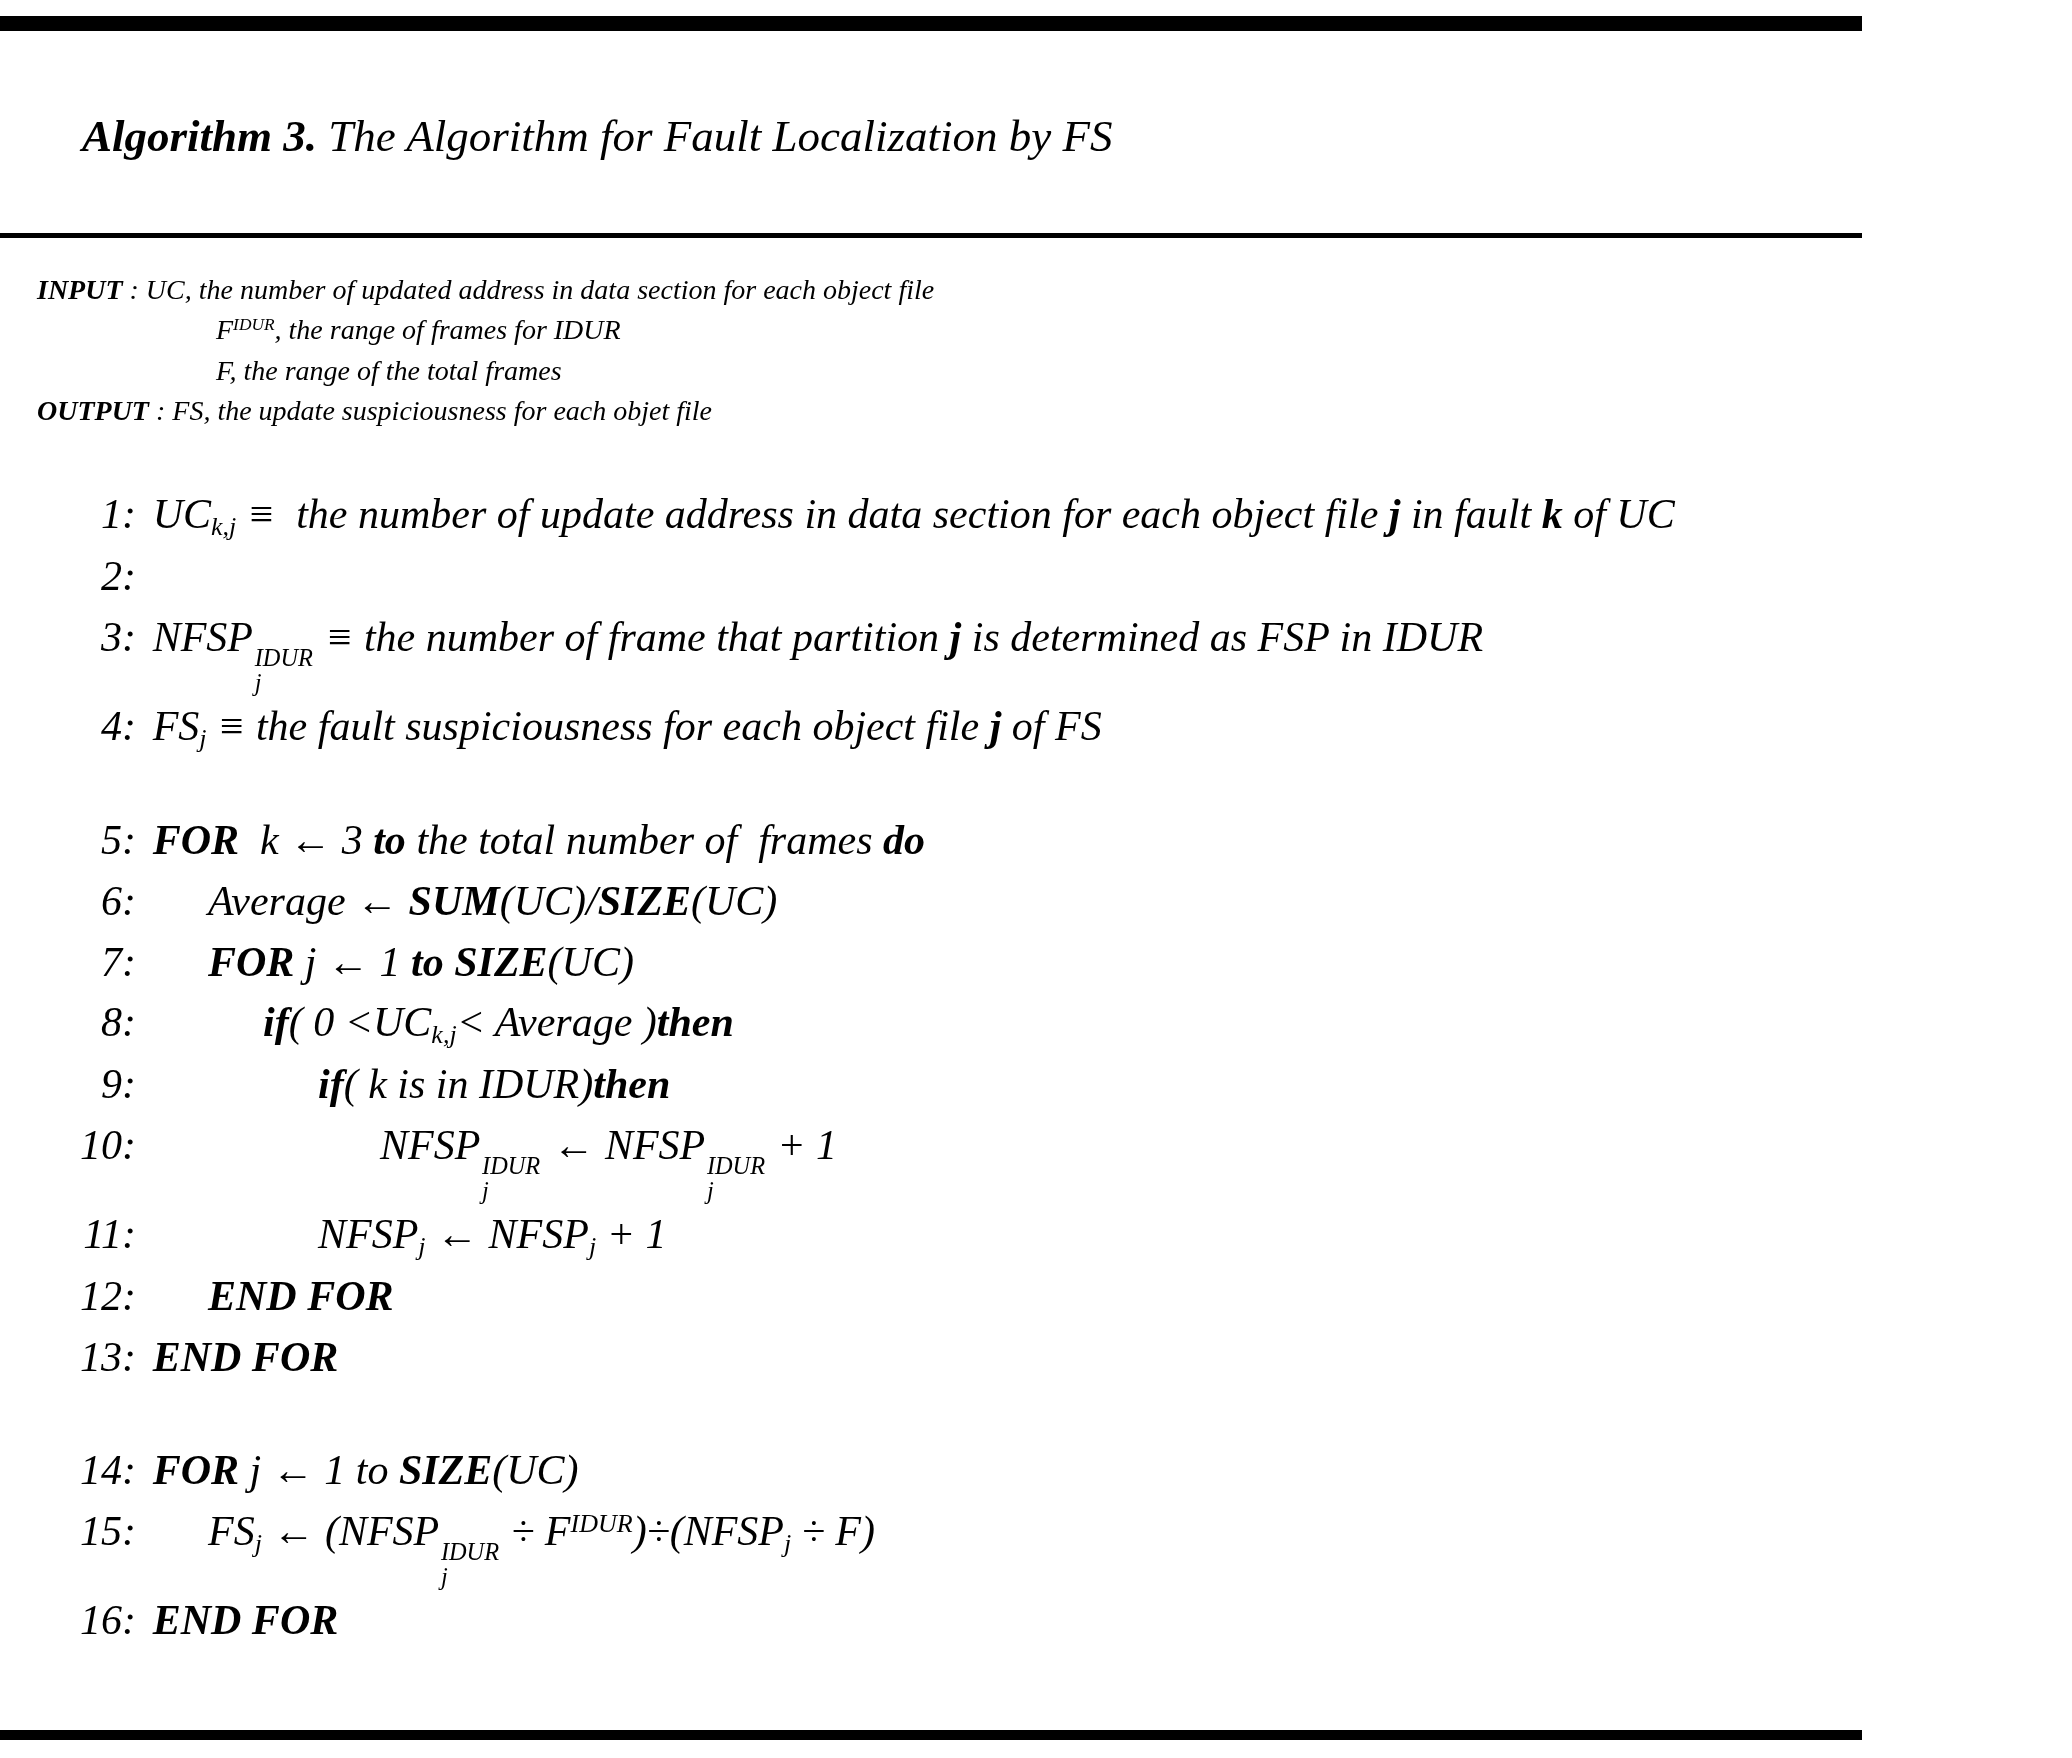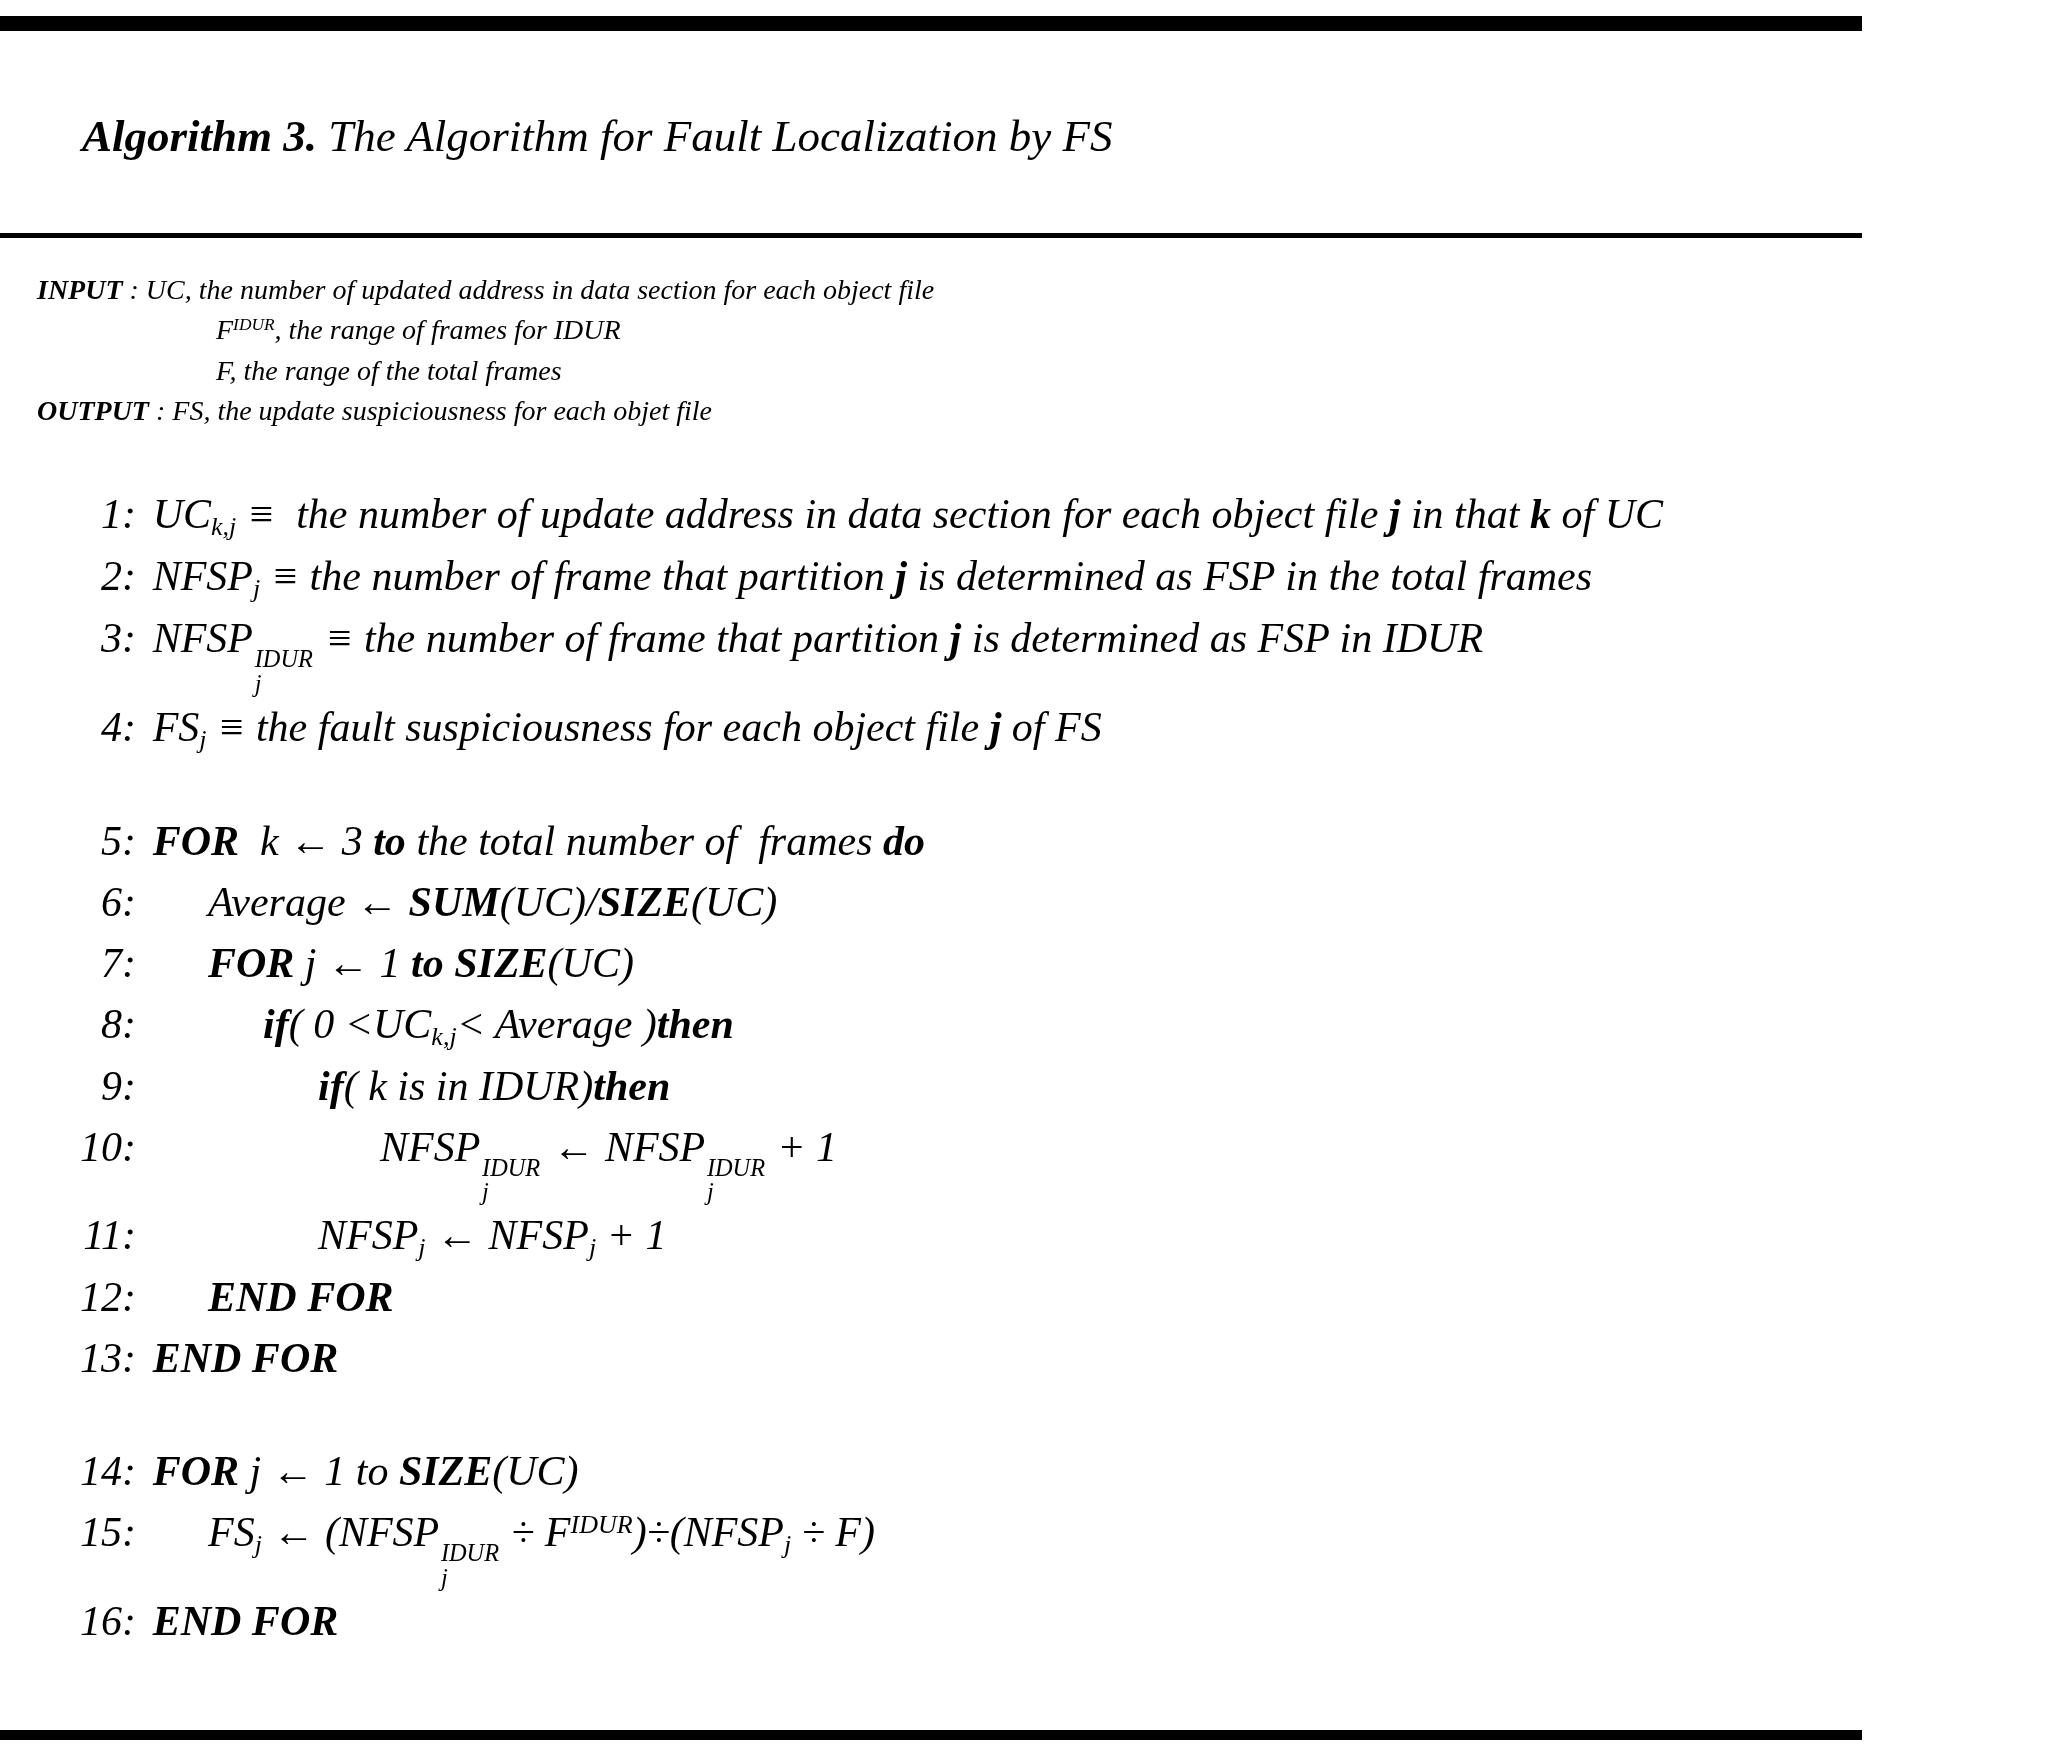--- a/index.html
+++ b/index.html
@@ -80,22 +80,22 @@
   <div class="title-rule"></div>
 
   <div class="io-block">
       <div class="line io-line"><span class="seg-b">INPUT</span><span> : UC, the number of updated address in data section for each object file</span></div>
       <div class="line io-line io-indent"><span>F</span><span class="seg-sup">IDUR</span><span>, the range of frames for IDUR</span></div>
       <div class="line io-line io-indent"><span>F, the range of the total frames</span></div>
       <div class="line io-line"><span class="seg-b">OUTPUT</span><span> : FS, the update suspiciousness for each objet file</span></div>
     </div>
 
   <div class="code-block">
-      <div class="line code-line"><span class="num">1:</span><span class="content indent-0"><span>UC</span><span class="seg-sub">k,j</span><span> ≡  the number of update address in data section for each object file </span><span class="seg-b">j</span><span> in that </span><span class="seg-b">k</span><span> of UC</span></span></div>
-      <div class="line code-line"><span class="num">2:</span><span class="content indent-0"><span>NFSP</span><span class="seg-sub">j</span><span> ≡ the number of frame that partition </span><span class="seg-b">j</span><span> is determined as FSP in the total frames</span></span></div>
+      <div class="line code-line"><span class="num">1:</span><span class="content indent-0"><span>UC</span><span class="seg-sub">k,j</span><span> ≡  the number of update address in data section for each object file </span><span class="seg-b">j</span><span> in fault </span><span class="seg-b">k</span><span> of UC</span></span></div>
+      <div class="line code-line"><span class="num">2:</span></div>
       <div class="line code-line"><span class="num">3:</span><span class="content indent-0"><span>NFSP</span><span class="subsup"><span class="ss-sup">IDUR</span><span class="ss-sub">j</span></span><span> ≡ the number of frame that partition </span><span class="seg-b">j</span><span> is determined as FSP in IDUR</span></span></div>
       <div class="line code-line"><span class="num">4:</span><span class="content indent-0"><span>FS</span><span class="seg-sub">j</span><span> ≡ the fault suspiciousness for each object file </span><span class="seg-b">j</span><span> of FS</span></span></div>
       <div class="line code-line gap"><span class="num">5:</span><span class="content indent-0"><span class="seg-b">FOR</span><span>  k ← 3 </span><span class="seg-b">to</span><span> the total number of  frames </span><span class="seg-b">do</span></span></div>
       <div class="line code-line"><span class="num">6:</span><span class="content indent-1"><span>Average ← </span><span class="seg-b">SUM</span><span>(UC)/</span><span class="seg-b">SIZE</span><span>(UC)</span></span></div>
       <div class="line code-line"><span class="num">7:</span><span class="content indent-1"><span class="seg-b">FOR</span><span> j ← 1 </span><span class="seg-b">to</span><span> </span><span class="seg-b">SIZE</span><span>(UC)</span></span></div>
       <div class="line code-line"><span class="num">8:</span><span class="content indent-2"><span class="seg-b">if</span><span>( 0 &lt;UC</span><span class="seg-sub">k,j</span><span>&lt; Average )</span><span class="seg-b">then</span></span></div>
       <div class="line code-line"><span class="num">9:</span><span class="content indent-3"><span class="seg-b">if</span><span>( k is in IDUR)</span><span class="seg-b">then</span></span></div>
       <div class="line code-line"><span class="num">10:</span><span class="content indent-4"><span>NFSP</span><span class="subsup"><span class="ss-sup">IDUR</span><span class="ss-sub">j</span></span><span> ← NFSP</span><span class="subsup"><span class="ss-sup">IDUR</span><span class="ss-sub">j</span></span><span> + 1</span></span></div>
       <div class="line code-line"><span class="num">11:</span><span class="content indent-3"><span>NFSP</span><span class="seg-sub">j</span><span> ← NFSP</span><span class="seg-sub">j</span><span> + 1</span></span></div>
       <div class="line code-line"><span class="num">12:</span><span class="content indent-1"><span class="seg-b">END FOR</span></span></div>

